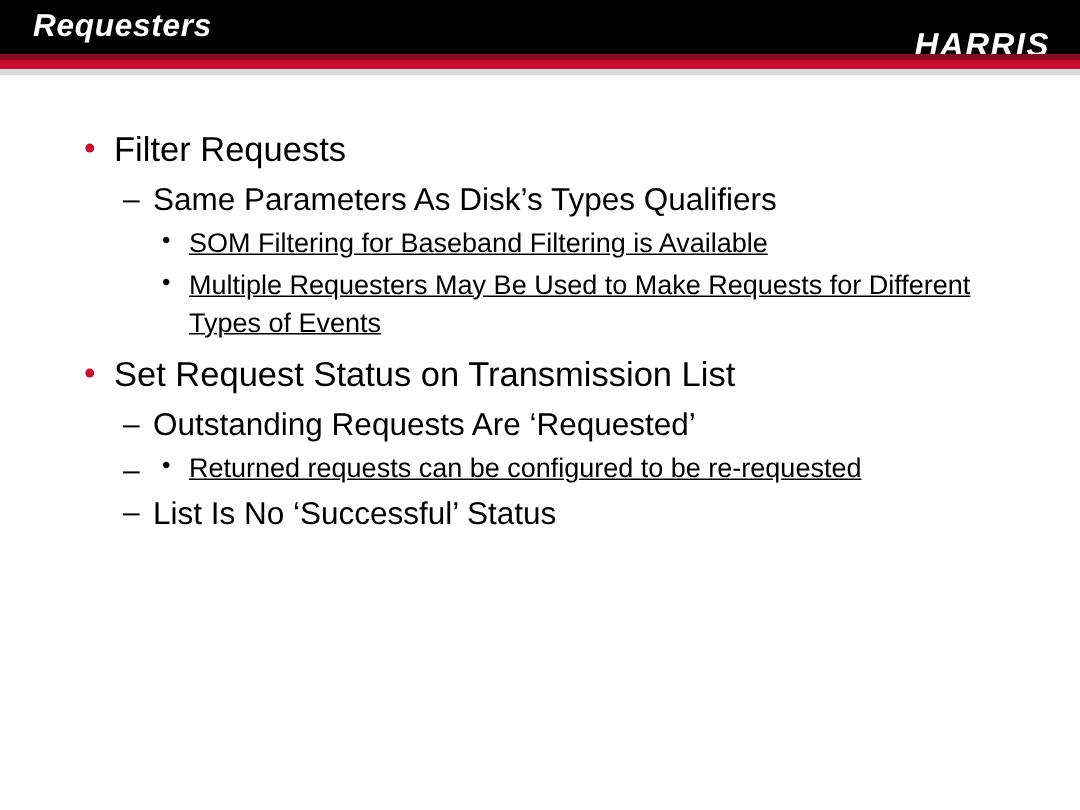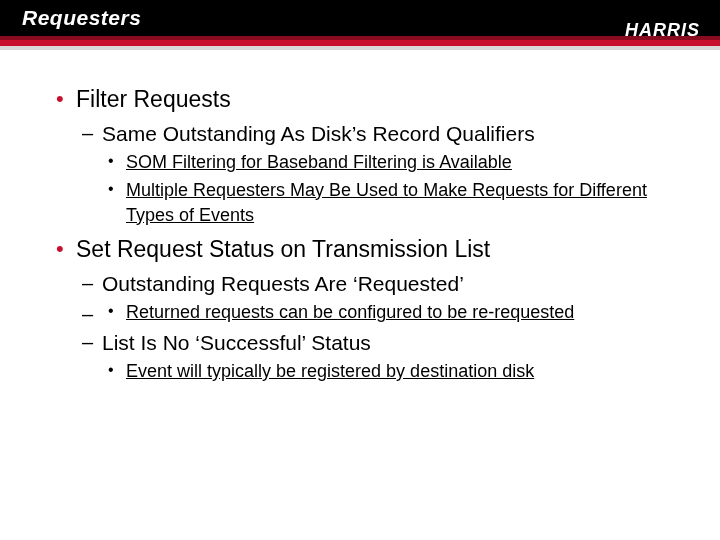--- a/index.html
+++ b/index.html
@@ -23,21 +23,21 @@
     color: #fff;
     font-style: italic;
     font-weight: bold;
     font-size: 21px;
     letter-spacing: 0.5px;
   }
   .logo {
     color: #fff;
     font-style: italic;
     font-weight: bold;
-    font-size: 18px;
+    font-size: 22px;
     letter-spacing: 1px;
     margin-top: 24px;
   }
   .banner {
     height: 14px;
     width: 100%;
     position: relative;
     background: #c8102e;
   }
   .banner::before {
@@ -129,39 +129,36 @@
   <div class="logo">HARRIS</div>
 </div>
 <div class="banner"></div>
 
 <div class="content">
   <ul class="lvl1">
     <li>
       <span>Filter Requests</span>
       <ul class="lvl2">
         <li>
-          <span>Same Outstanding As Disk’s Record Qualifiers</span>
+          <span>Same Parameters As Disk’s Types Qualifiers</span>
           <ul class="lvl3">
             <li><span>SOM Filtering for Baseband Filtering is Available</span></li>
             <li><span>Multiple Requesters May Be Used to Make Requests for Different Types of Events</span></li>
           </ul>
         </li>
       </ul>
     </li>
     <li>
       <span>Set Request Status on Transmission List</span>
       <ul class="lvl2">
         <li><span>Outstanding Requests Are ‘Requested’</span></li>
         <li>
           <ul class="lvl3">
             <li><span>Returned requests can be configured to be re-requested</span></li>
           </ul>
         </li>
         <li>
           <span>List Is No ‘Successful’ Status</span>
-          <ul class="lvl3">
-            <li><span>Event will typically be registered by destination disk</span></li>
-          </ul>
         </li>
       </ul>
     </li>
   </ul>
 </div>
 
 </body></html>

